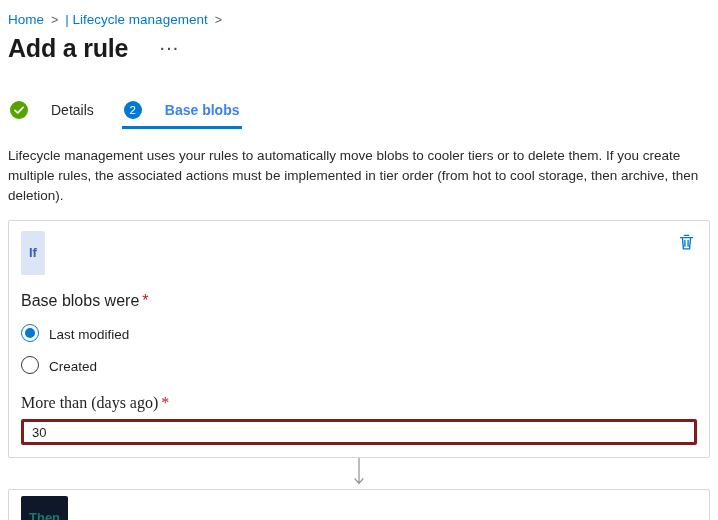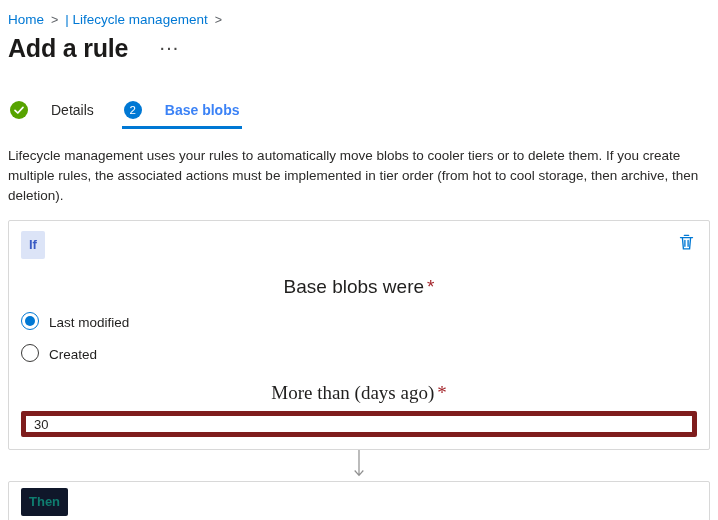--- a/index.html
+++ b/index.html
@@ -33,36 +33,36 @@
               font-size: 11.5px; display: flex; align-items: center; justify-content: center; }
   .check-wrap { width: 18px; height: 18px; display: flex; }
 
   
   .intro { margin-top: 17px; font-size: 13.5px; line-height: 20px; color: #2b2a29; max-width: 704px; }
 
   
   .rule-card { border: 1px solid #d8d8d8; border-radius: 2px; padding: 10px 12px 12px 12px; position: relative; background: #fff; }
   .if-card { margin-top: 14px; }
   .then-card { padding: 6px 12px 5px 12px; }
-  .badge { display: inline-block; font-size: 13px; font-weight: 600; padding: 6px 8px; border-radius: 2px; line-height: 16px; }
+  .badge { display: inline-block; font-size: 13px; font-weight: 600; padding: 14px 8px; border-radius: 2px; line-height: 16px; }
   .if-badge { background: #dce4f7; color: #3a5bc4; }
   .then-badge { background: #0f172a; color: #0f7c6f; }
   .delete-btn { position: absolute; top: 11px; right: 13px; background: none; border: none; padding: 2px; cursor: pointer; }
 
-  .field-label { margin-top: 17px; font-size: 19px; color: #201f1e; text-align: center; }
+  .field-label { margin-top: 17px; font-size: 16px; color: #201f1e; }
   .req { color: #a4262c; margin-left: 3px; }
 
   .radio-row { display: flex; align-items: flex-end; gap: 10px; margin-top: 14px; cursor: pointer; }
   .radio { width: 18px; height: 18px; border-radius: 50%; flex: 0 0 18px; }
   .radio.sel { border: 1px solid #0078d4; display: flex; align-items: center; justify-content: center; }
   .radio.sel::after { content: ""; width: 10px; height: 10px; border-radius: 50%; background: #0078d4; }
   .radio.unsel { border: 1px solid #3b3a39; }
   .radio-label { font-size: 13.5px; color: #201f1e; }
 
-  .days-input { margin-top: 7px; width: 100%; height: 26px; border: 5px solid #7f1d1d; border-radius: 2px;
+  .days-input { margin-top: 7px; width: 100%; height: 26px; border: 3px solid #7f1d1d; border-radius: 2px;
                 padding: 0 8px; font-family: "Liberation Sans", sans-serif; font-size: 13px; color: #201f1e; outline: none; }
 
   
   .arrow-wrap { height: 31px; display: flex; justify-content: center; align-items: center; }
 
   
   .select-box { margin-top: 9px; height: 24px; border: 1px solid #8a8886; border-radius: 2px;
                 display: flex; align-items: center; justify-content: space-between;
                 padding: 0 10px; cursor: pointer; background: #fff; }
   .select-value { font-size: 13.5px; color: #201f1e; }

